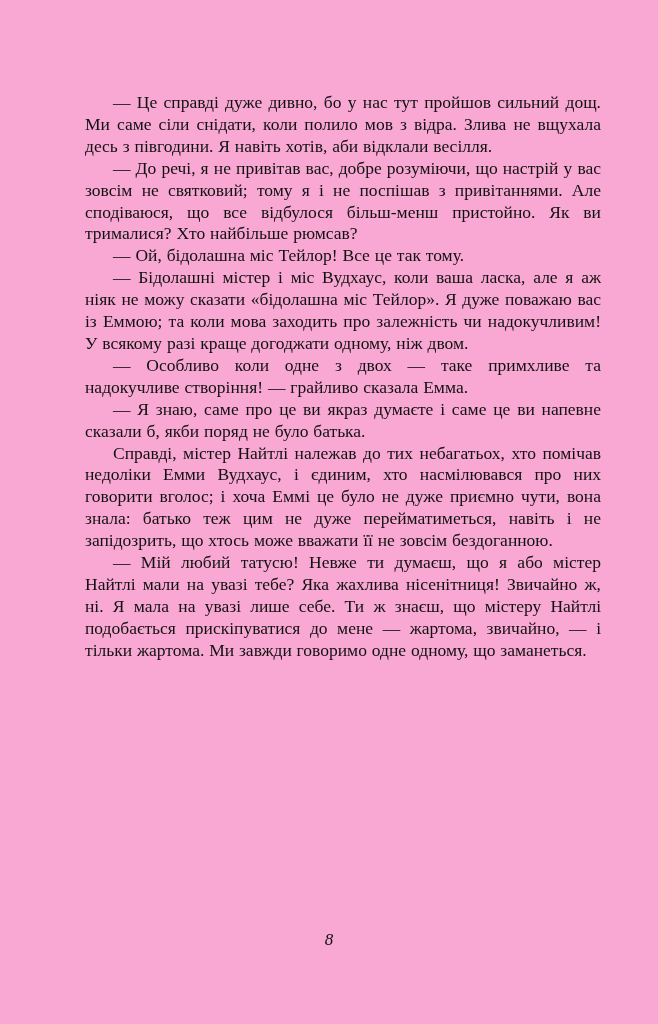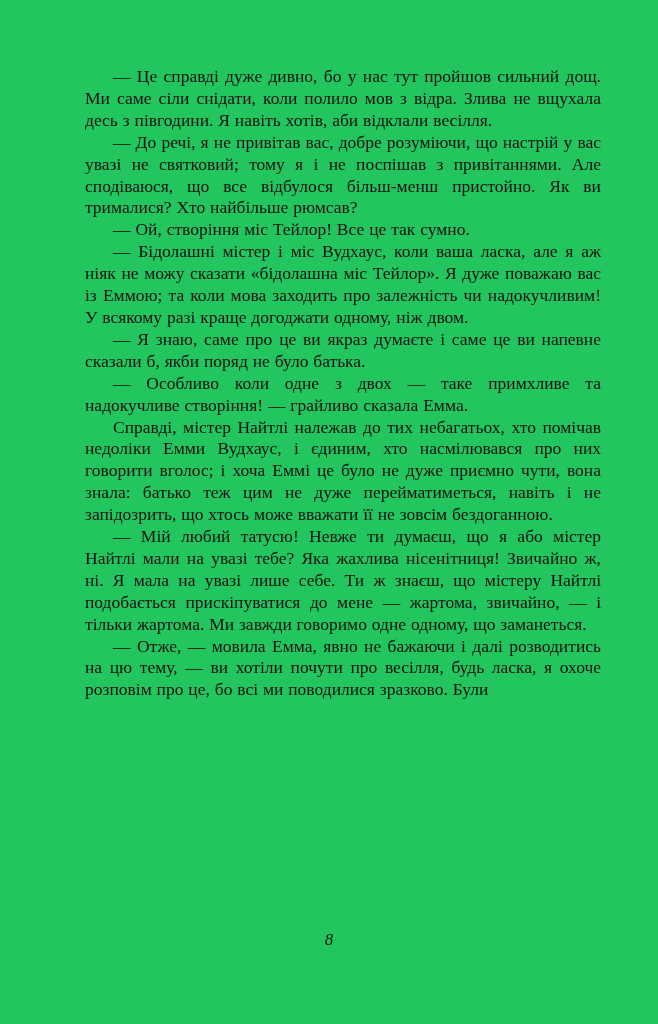--- a/index.html
+++ b/index.html
@@ -4,23 +4,23 @@
 <style>
   html, body {
     margin: 0;
     padding: 0;
     background: #ffffff;
   }
   .book-page {
     position: relative;
     width: 658px;
     height: 1024px;
-    background: #22c55e;
+    background: #f9a8d4;
     box-sizing: border-box;
-    padding: 66px 57px 0 85px;
+    padding: 92px 57px 0 85px;
     font-family: "Liberation Serif", "DejaVu Serif", serif;
     color: #111111;
     overflow: hidden;
   }
   .text-block {
     width: 516px;
   }
   .text-block p {
     margin: 0;
     font-size: 17.5px;
@@ -39,23 +39,22 @@
     font-style: italic;
     color: #111111;
   }
 </style>
 </head>
 <body>
 
 <div class="book-page">
   <div class="text-block">
     <p>— Це справді дуже дивно, бо у нас тут пройшов сильний дощ. Ми саме сіли снідати, коли полило мов з відра. Злива не вщухала десь з півгодини. Я навіть хотів, аби відклали весілля.</p>
-    <p>— До речі, я не привітав вас, добре розуміючи, що настрій у вас увазі не святковий; тому я і не поспішав з привітаннями. Але сподіваюся, що все відбулося більш-менш пристойно. Як ви трималися? Хто найбільше рюмсав?</p>
-    <p>— Ой, створіння міс Тейлор! Все це так сумно.</p>
+    <p>— До речі, я не привітав вас, добре розуміючи, що настрій у вас зовсім не святковий; тому я і не поспішав з привітаннями. Але сподіваюся, що все відбулося більш-менш пристойно. Як ви трималися? Хто найбільше рюмсав?</p>
+    <p>— Ой, бідолашна міс Тейлор! Все це так тому.</p>
     <p>— Бідолашні містер і міс Вудхаус, коли ваша ласка, але я аж ніяк не можу сказати «бідолашна міс Тейлор». Я дуже поважаю вас із Еммою; та коли мова заходить про залежність чи надокучливим! У всякому разі краще догоджати одному, ніж двом.</p>
+    <p>— Особливо коли одне з двох — таке примхливе та надокучливе створіння! — грайливо сказала Емма.</p>
     <p>— Я знаю, саме про це ви якраз думаєте і саме це ви напевне сказали б, якби поряд не було батька.</p>
-    <p>— Особливо коли одне з двох — таке примхливе та надокучливе створіння! — грайливо сказала Емма.</p>
     <p>Справді, містер Найтлі належав до тих небагатьох, хто помічав недоліки Емми Вудхаус, і єдиним, хто насмілювався про них говорити вголос; і хоча Еммі це було не дуже приємно чути, вона знала: батько теж цим не дуже перейматиметься, навіть і не запідозрить, що хтось може вважати її не зовсім бездоганною.</p>
     <p>— Мій любий татусю! Невже ти думаєш, що я або містер Найтлі мали на увазі тебе? Яка жахлива нісенітниця! Звичайно ж, ні. Я мала на увазі лише себе. Ти ж знаєш, що містеру Найтлі подобається прискіпуватися до мене — жартома, звичайно, — і тільки жартома. Ми завжди говоримо одне одному, що заманеться.</p>
-    <p>— Отже, — мовила Емма, явно не бажаючи і далі розводитись на цю тему, — ви хотіли почути про весілля, будь ласка, я охоче розповім про це, бо всі ми поводилися зразково. Були</p>
   </div>
   <div class="page-number">8</div>
 </div>
 
 </body></html>

